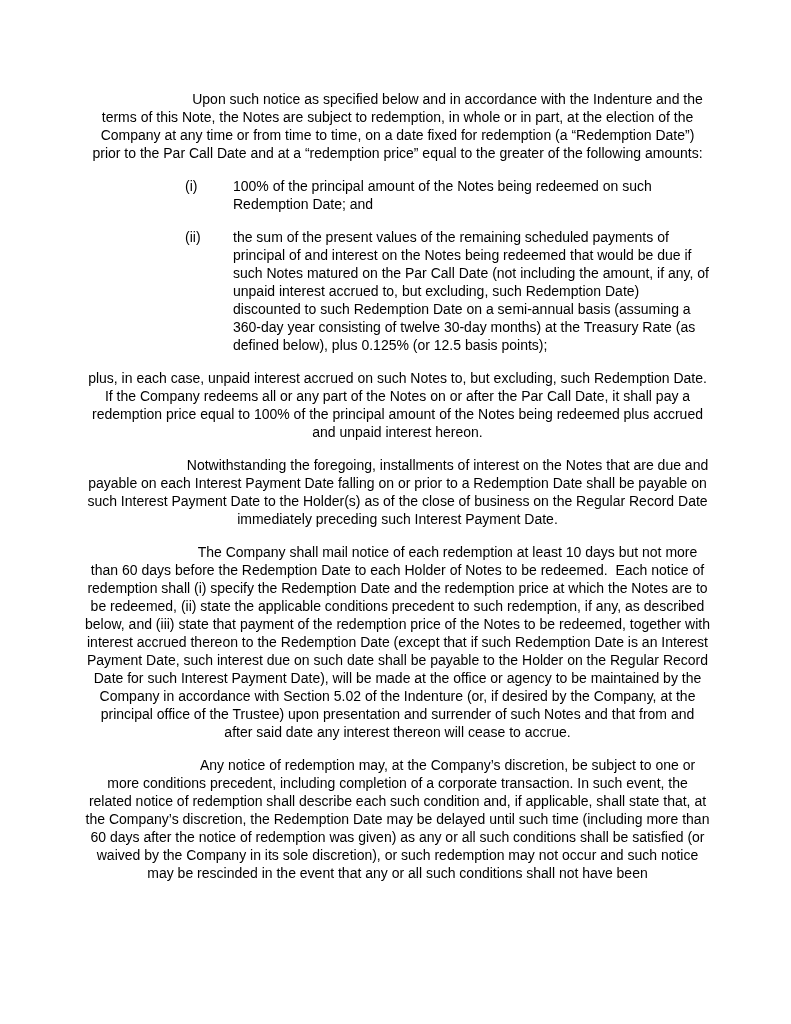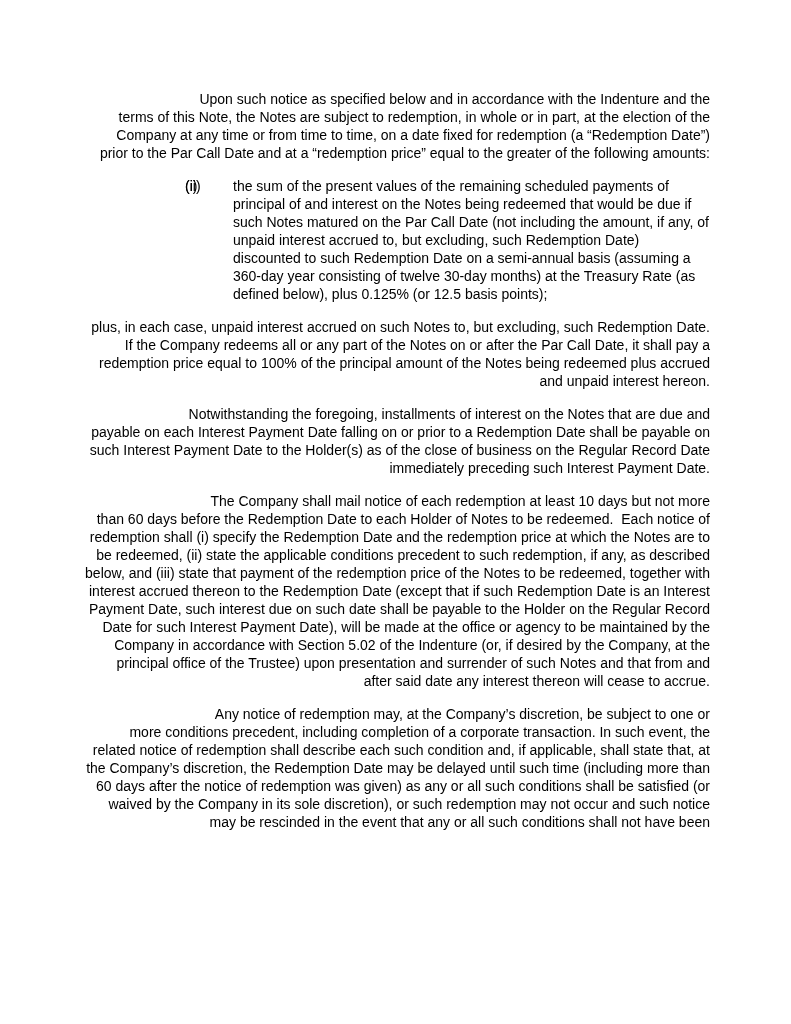--- a/index.html
+++ b/index.html
@@ -16,21 +16,21 @@
     box-sizing: border-box;
   }
   .content {
     box-sizing: border-box;
     padding: 90px 81px 0 85px;
     width: 100%;
   }
   .para {
     margin: 0 0 15px 0;
     white-space: pre-wrap;
-    text-align: right;
+    text-align: center;
   }
   .para.first-line-indent { text-indent: 100px; }
   .list-item {
     position: relative;
     margin: 0 0 15px 0;
     padding-left: 148px;
     box-sizing: border-box;
   }
   .list-marker {
     position: absolute;
@@ -46,20 +46,21 @@
 </head>
 <body>
 
 <div class="page">
   <div class="content">
 
     <p class="para first-line-indent">Upon such notice as specified below and in accordance with the Indenture and the terms of this Note, the Notes are subject to redemption, in whole or in part, at the election of the Company at any time or from time to time, on a date fixed for redemption (a “Redemption Date”) prior to the Par Call Date and at a “redemption price” equal to the greater of the following amounts:</p>
 
     <div class="list-item">
       <span class="list-marker">(i)</span>
+      <span class="list-text">100% of the principal amount of the Notes being redeemed on such Redemption Date; and</span>
     </div>
 
     <div class="list-item">
       <span class="list-marker">(ii)</span>
       <span class="list-text">the sum of the present values of the remaining scheduled payments of principal of and interest on the Notes being redeemed that would be due if such Notes matured on the Par Call Date (not including the amount, if any, of unpaid interest accrued to, but excluding, such Redemption Date) discounted to such Redemption Date on a semi-annual basis (assuming a 360-day year consisting of twelve 30-day months) at the Treasury Rate (as defined below), plus 0.125% (or 12.5 basis points);</span>
     </div>
 
     <p class="para">plus, in each case, unpaid interest accrued on such Notes to, but excluding, such Redemption Date.  If the Company redeems all or any part of the Notes on or after the Par Call Date, it shall pay a redemption price equal to 100% of the principal amount of the Notes being redeemed plus accrued and unpaid interest hereon.</p>
 
     <p class="para first-line-indent">Notwithstanding the foregoing, installments of interest on the Notes that are due and payable on each Interest Payment Date falling on or prior to a Redemption Date shall be payable on such Interest Payment Date to the Holder(s) as of the close of business on the Regular Record Date immediately preceding such Interest Payment Date.</p>

